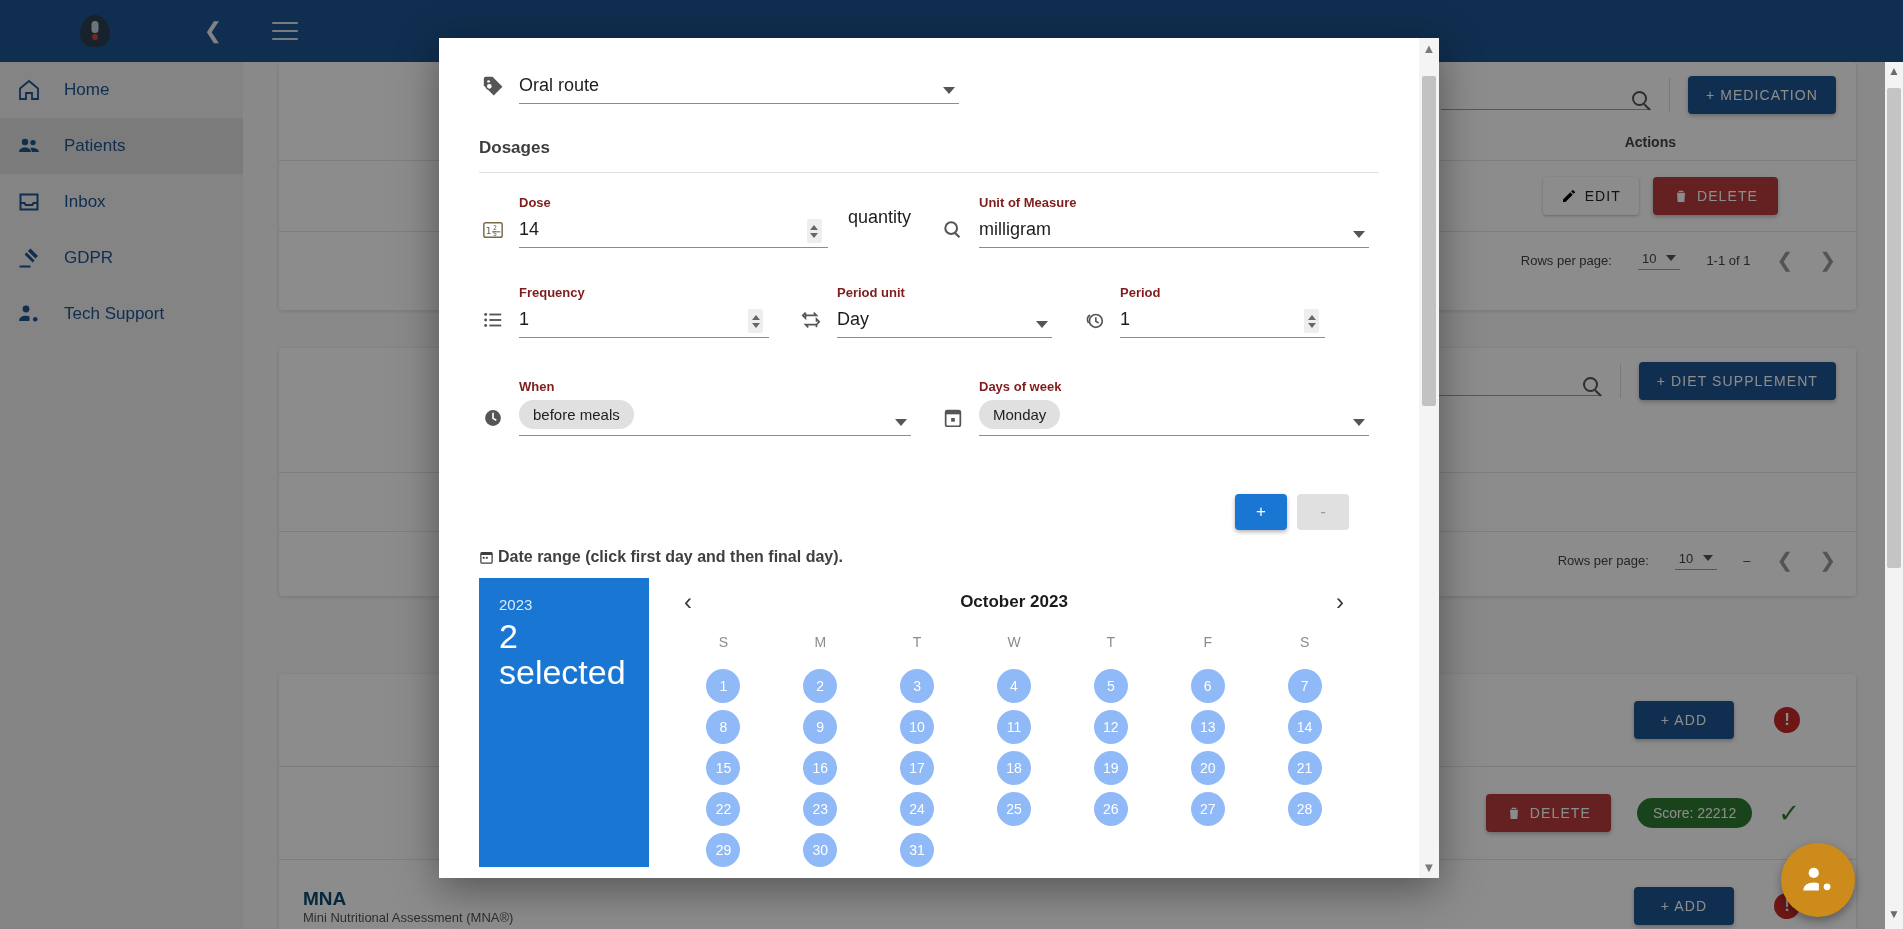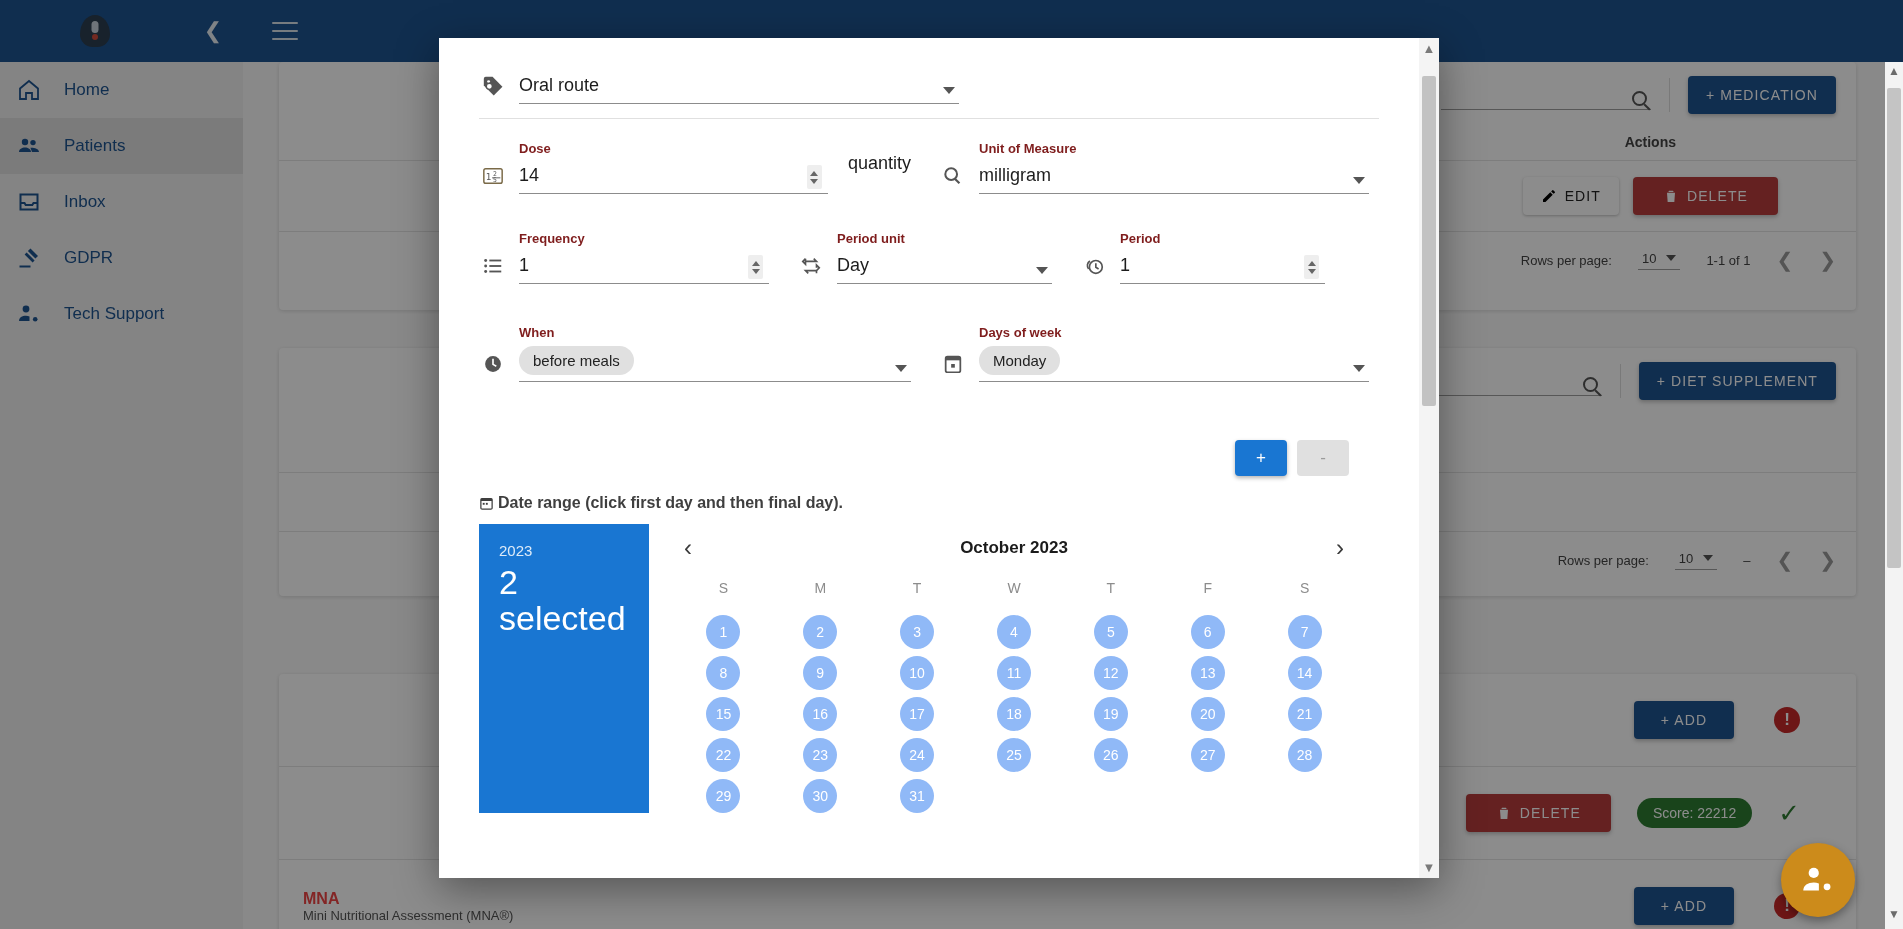--- a/index.html
+++ b/index.html
@@ -97,41 +97,41 @@
     width: 15px; height: 15px; border: 2px solid #555; border-radius: 50%; position: relative; margin-right: 4px;
   }
   .mag::after { content:""; position:absolute; right:-6px; bottom:-4px; width:8px; height:2px; background:#555; transform: rotate(45deg); }
   .vdiv { width:1px; height: 34px; background: #ddd; }
   .btn {
     border: none; border-radius: 4px; font-family: Liberation Sans, sans-serif; cursor: pointer;
     letter-spacing: 1.1px; font-size: 14px; font-weight: 500;
     display: inline-flex; align-items: center; justify-content: center; gap: 8px;
   }
   .btn-primary { background: #1e5490; color: #fff; padding: 11px 18px; box-shadow: 0 2px 4px rgba(0,0,0,0.25); }
-  .btn-danger { background: #b93c3c; color: #fff; padding: 11px 30px; box-shadow: 0 2px 4px rgba(0,0,0,0.25); }
+  .btn-danger { background: #b93c3c; color: #fff; padding: 11px 20px; box-shadow: 0 2px 4px rgba(0,0,0,0.25); }
   .btn-plain { background: #fff; color: #222; padding: 11px 18px; box-shadow: 0 1px 3px rgba(0,0,0,0.25); }
   .btn svg { width: 16px; height: 16px; }
 
   .th { color: #444; font-size: 14px; font-weight: 600; }
   .hr-line { height: 1px; background: #e4e4e4; width: 100%; }
   .pager { display:flex; align-items:center; gap: 26px; justify-content:flex-end; padding-right: 20px; font-size: 13px; color:#444; height: 56px; }
   .rpp-sel { display:flex; align-items:center; gap:10px; border-bottom:1px solid #9e9e9e; padding: 0 4px 3px 4px; }
   .caret-dn { width:0;height:0;border-left:5px solid transparent;border-right:5px solid transparent;border-top:6px solid #555; }
   .chev { color:#9a9a9a; font-size: 20px; cursor: pointer; }
 
   .score-chip {
     background: #2e7d32; color: #fff; border-radius: 16px; padding: 7px 16px;
     font-size: 14px; display:inline-flex; align-items:center;
   }
   .warn-dot {
     width: 26px; height: 26px; border-radius: 50%; background: #c62828; color:#fff;
     display:flex; align-items:center; justify-content:center; font-weight:bold; font-size: 17px;
   }
   .check-mark { color:#2e7d32; font-size: 26px; }
-  .mna-title { font-size: 16px; color:#ef4444; font-weight: 600; }
+  .mna-title { font-size: 19px; color:#0c4a6e; font-weight: 600; }
   .mna-sub { font-size: 13px; color:#555; }
 
   .fab {
     position:absolute; width: 74px; height: 74px; border-radius: 50%;
     background: #cc8b1b; box-shadow: 0 4px 10px rgba(0,0,0,0.35);
     display:flex; align-items:center; justify-content:center; z-index: 45; cursor:pointer;
   }
   .fab svg { width: 34px; height: 34px; fill: #fff; }
 
   .page-scroll {
@@ -405,20 +405,21 @@
               <circle cx="8" cy="12.4" r="3.4" fill="#fff" stroke="#555" stroke-width="1.6"></circle>
               <path d="M10.6 14.8l3 3" stroke="#555" stroke-width="1.8" fill="none"></path>
             </svg>
         </span>
         <span class="fbody">
           <span class="fvalue">Oral route</span>
           <span class="fcaret"></span>
         </span>
       </div>
 
+      <div class="section-title" style="margin-top: 34px;">Dosages</div>
       <div class="hr-line" style="margin-top: 14px; background:#e0e0e0;"></div>
 
       <div class="field-row" style="margin-top: 34px; gap: 28px;">
         <div class="field" style="width: 432px;">
           <span class="fico">
             <svg viewBox="0 0 24 24">
                 <rect x="2" y="4" width="20" height="16" rx="2" fill="none" stroke="#7a6a48" stroke-width="1.6"></rect>
                 <text x="4" y="16" font-size="10" fill="#555" font-family="monospace">1</text>
                 <text x="12" y="12" font-size="7" fill="#555" font-family="monospace">2</text>
                 <text x="12" y="19" font-size="7" fill="#555" font-family="monospace">5</text>

